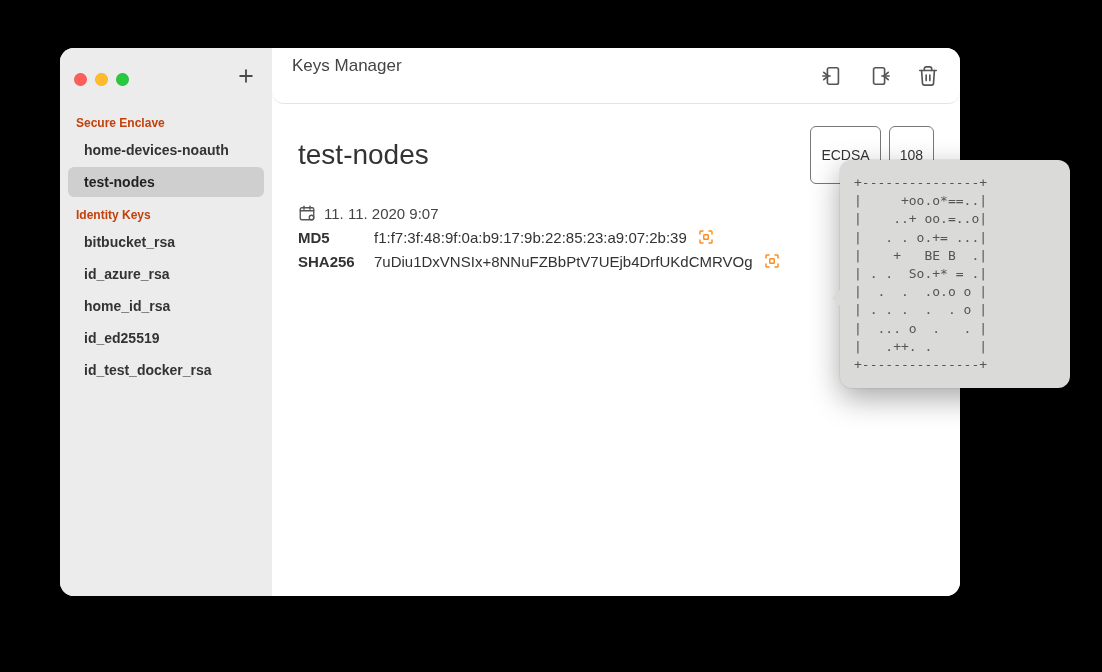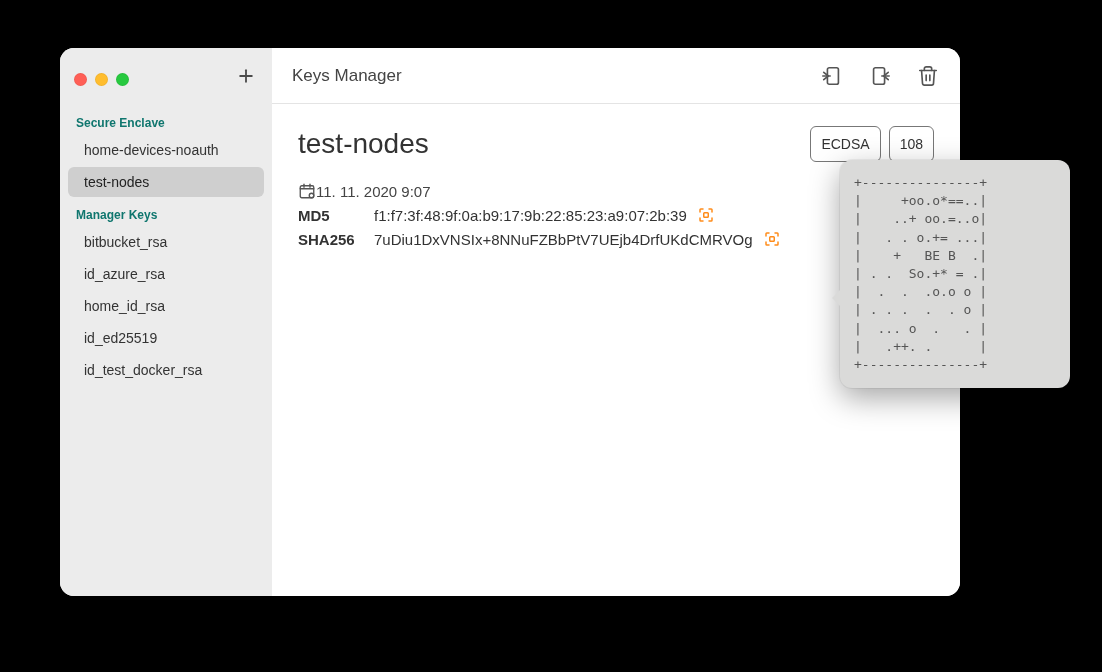--- a/index.html
+++ b/index.html
@@ -37,48 +37,49 @@
     padding: 6px 14px 14px 14px;
   }
   .traffic-lights { display: flex; gap: 8px; }
   .tl { width: 13px; height: 13px; border-radius: 50%; }
   .tl.red { background:#ff5f56; border:1px solid rgba(0,0,0,0.05);}
   .tl.yellow { background:#ffbd2e; border:1px solid rgba(0,0,0,0.05);}
   .tl.green { background:#27c93f; border:1px solid rgba(0,0,0,0.05);}
   .add-btn { font-size: 22px; color:#4a4a4a; cursor:pointer; width:24px; text-align:center; }
   .section-label {
     font-size: 12px;
-    color: #0f766e;
+    color: #c2410c;
     font-weight: 600;
     padding: 10px 16px 4px 16px;
   }
   .sidebar-item {
     font-size: 14px;
     color: #333;
     padding: 7px 16px;
     border-radius: 6px;
     margin: 1px 8px;
     cursor: pointer;
+    font-weight: bold;
   }
   .sidebar-item.selected {
     background: #cfcfcf;
     color: #222;
   }
   .content {
     flex: 1;
     display: flex;
     flex-direction: column;
     background: #fff;
   }
   .toolbar {
     height: 56px;
     border-bottom: 1px solid #e4e4e4;
     display: flex;
-    align-items: center;
     padding: 8px 20px;
+    border-radius: 12px;
   }
   .toolbar-title {
     font-size: 17px;
     color: #444;
     font-weight: 500;
     flex: 1;
   }
   .toolbar-actions { display:flex; gap:24px; align-items:center; }
   .toolbar-ico { width:24px; height:24px; display:flex; align-items:center; justify-content:center; cursor:pointer; color:#555;}
   .body {
@@ -93,30 +94,30 @@
   }
   .key-name {
     font-size: 28px;
     font-weight: 500;
     color: #333;
     flex:1;
   }
   .badge {
     border: 1.5px solid #777;
     border-radius: 6px;
-    padding: 9px 10px;
+    padding: 20px 10px;
     font-size: 14px;
     color: #333;
     margin-left: 8px;
     font-weight: 500;
   }
   .meta-row {
     display:flex;
     align-items:center;
-    gap:0;
+    gap:8px;
     font-size:15px;
     color:#444;
     margin-bottom: 6px;
   }
   .meta-ico { width:18px; height:18px; color:#555; flex-shrink:0; }
   .open-ext {
     width:20px;height:20px;
     background:#ff8c1a;
     border-radius:4px;
     display:inline-flex;align-items:center;justify-content:center;
@@ -176,21 +177,21 @@
             <line x1="12" y1="5" x2="12" y2="19"></line>
             <line x1="5" y1="12" x2="19" y2="12"></line>
           </svg>
       </div>
     </div>
 
     <div class="section-label">Secure Enclave</div>
     <div class="sidebar-item">home-devices-noauth</div>
     <div class="sidebar-item selected">test-nodes</div>
 
-    <div class="section-label">Manager Keys</div>
+    <div class="section-label">Identity Keys</div>
     <div class="sidebar-item">bitbucket_rsa</div>
     <div class="sidebar-item">id_azure_rsa</div>
     <div class="sidebar-item">home_id_rsa</div>
     <div class="sidebar-item">id_ed25519</div>
     <div class="sidebar-item">id_test_docker_rsa</div>
   </div>
 
   <div class="content">
     <div class="toolbar">
       <div class="toolbar-title">Keys Manager</div>

